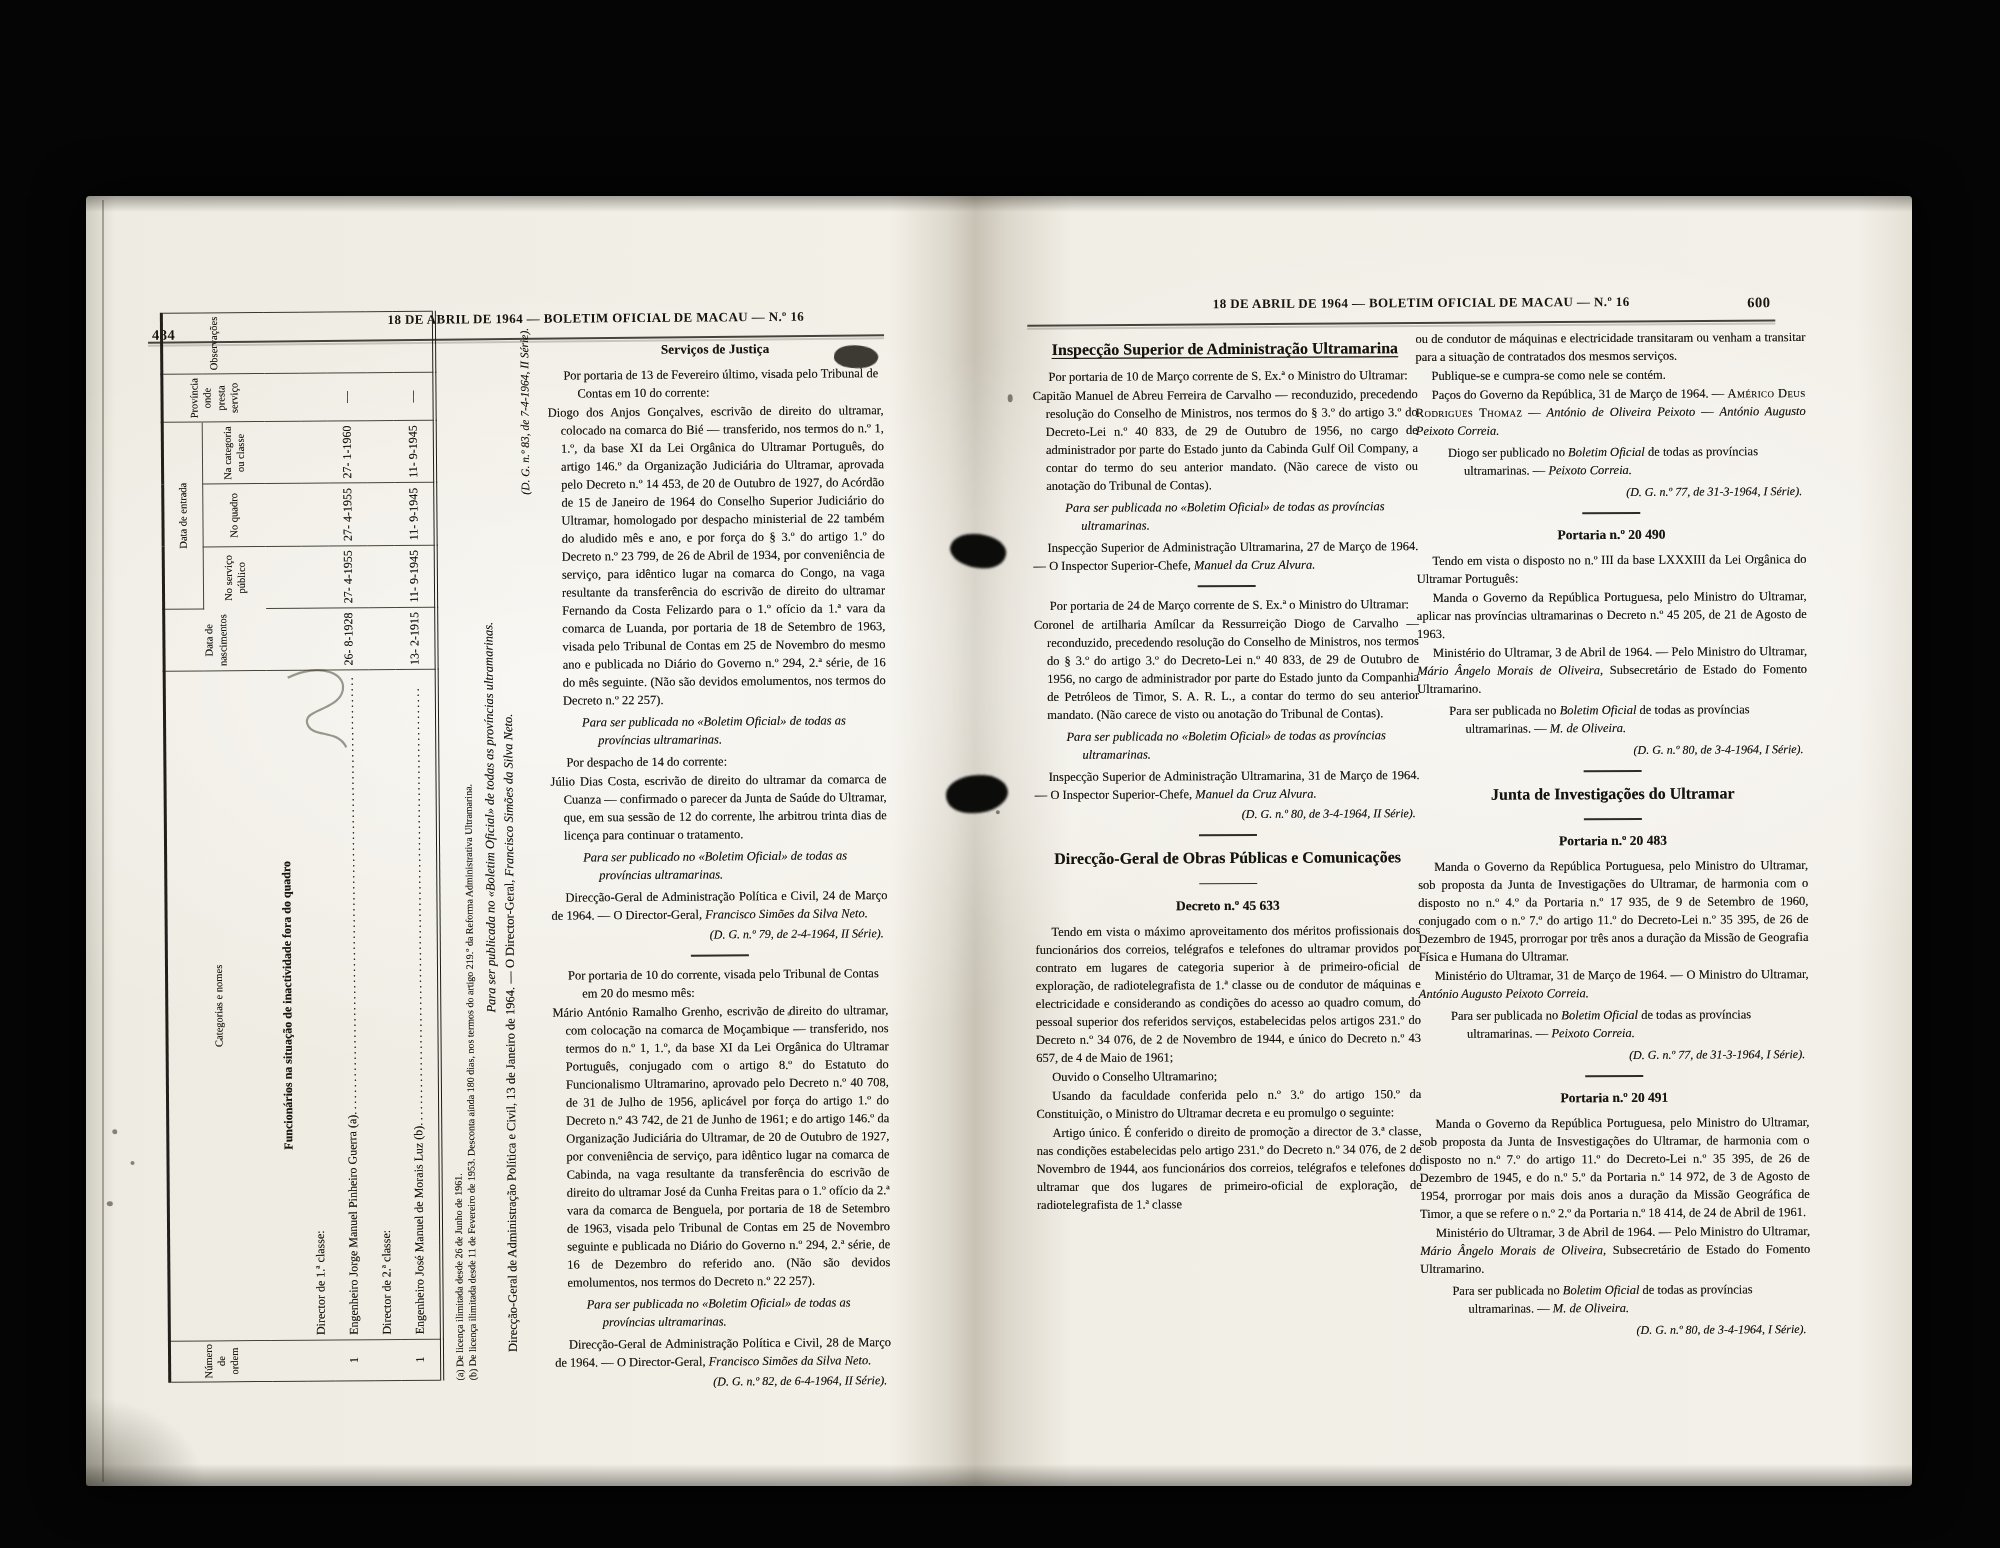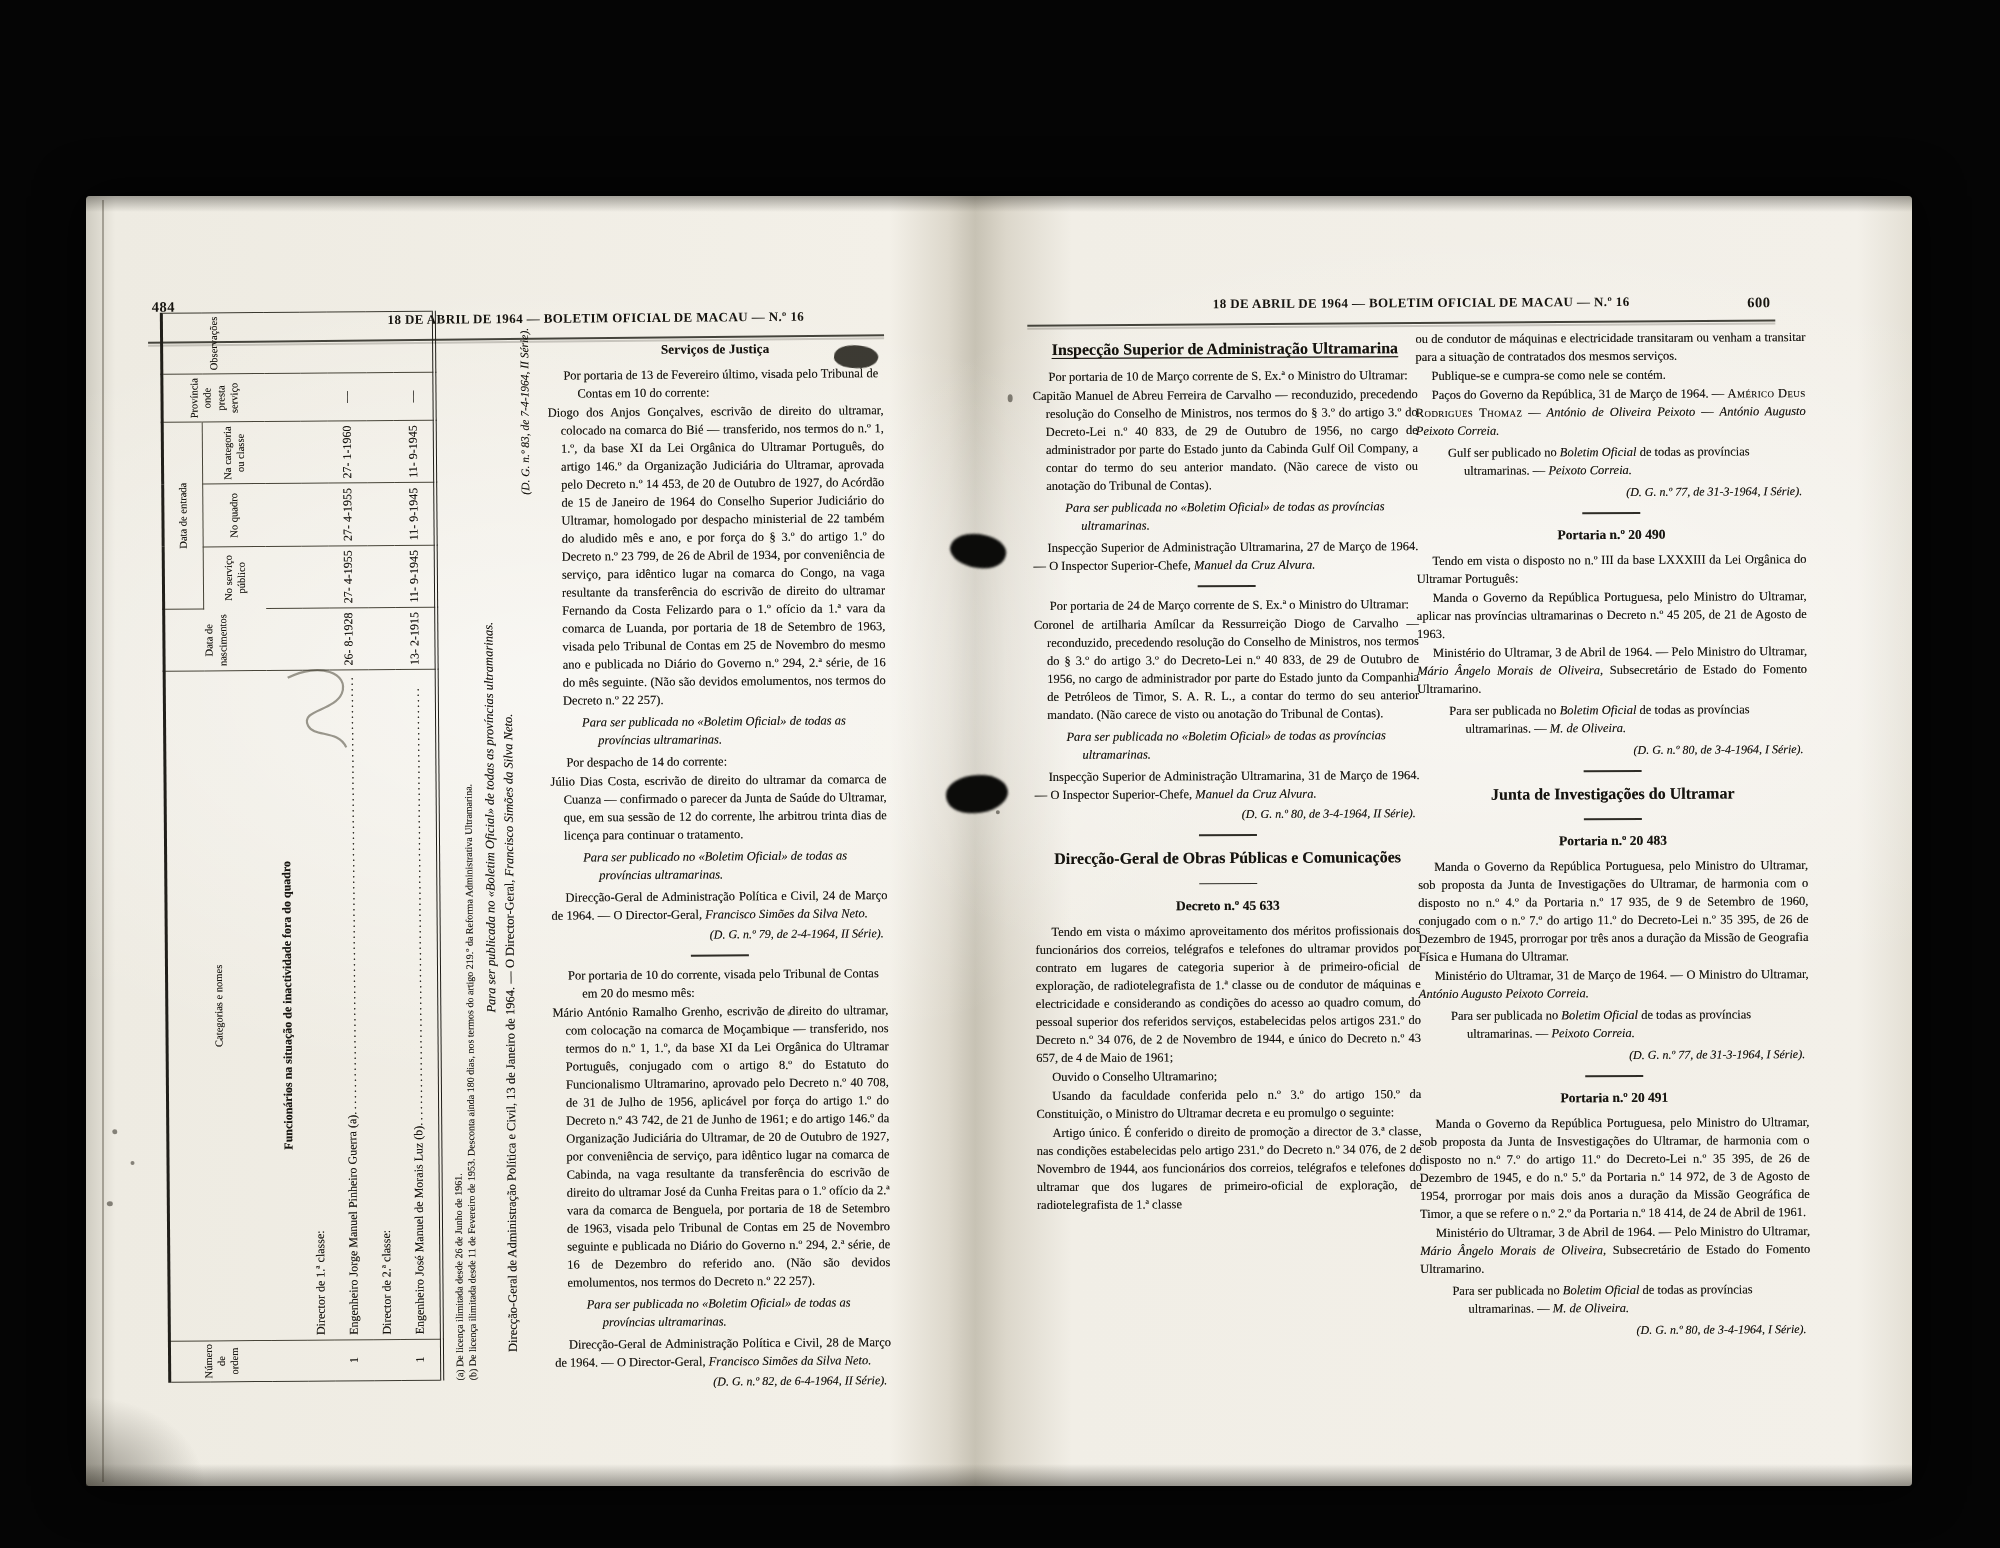--- a/index.html
+++ b/index.html
@@ -88,21 +88,21 @@
   .squiggle{position:absolute;}
 </style>
 </head>
 <body>
 
 <div class="canvas">
   <div class="spread">
     <div class="page-stack-edge"></div>
 
     <div class="page pageL">
-      <div class="pagenum" style="left:70px;top:100px;">484</div>
+      <div class="pagenum" style="left:70px;top:128px;">484</div>
       <div class="runhead" style="left:238px;top:115px;width:552px;">18 DE ABRIL DE 1964 — BOLETIM OFICIAL DE MACAU — N.º 16</div>
       <div class="headrule" style="left:66px;top:142px;width:736px;transform:rotate(-.15deg);"></div>
 
       <div class="rot">
         <table class="personnel">
           <colgroup>
             <col style="width:46px">
               <col style="width:430px">
               <col style="width:96px">
             <col style="width:94px">
@@ -249,21 +249,21 @@
           <div class="p h2">Decreto n.º 45 633</div>
           <div class="p ind">Tendo em vista o máximo aproveitamento dos méritos profissionais dos funcionários dos correios, telégrafos e telefones do ultramar providos por contrato em lugares de categoria superior à de primeiro-oficial de exploração, de radiotelegrafista de 1.ª classe ou de condutor de máquinas e electricidade e considerando as condições do acesso ao quadro comum, do pessoal superior dos referidos serviços, estabelecidas pelos artigos 231.º do Decreto n.º 34 076, de 2 de Novembro de 1944, e único do Decreto n.º 43 657, de 4 de Maio de 1961;</div>
           <div class="p ind">Ouvido o Conselho Ultramarino;</div>
           <div class="p ind">Usando da faculdade conferida pelo n.º 3.º do artigo 150.º da Constituição, o Ministro do Ultramar decreta e eu promulgo o seguinte:</div>
           <div class="p ind">Artigo único. É conferido o direito de promoção a director de 3.ª classe, nas condições estabelecidas pelo artigo 231.º do Decreto n.º 34 076, de 2 de Novembro de 1944, aos funcionários dos correios, telégrafos e telefones do ultramar que dos lugares de primeiro-oficial de exploração, de radiotelegrafista de 1.ª classe</div>
         </div>
       <div class="col" style="left:468px;top:134px;width:390px;">
           <div class="p cont">ou de condutor de máquinas e electricidade transitaram ou venham a transitar para a situação de contratados dos mesmos serviços.</div>
           <div class="p ind">Publique-se e cumpra-se como nele se contém.</div>
           <div class="p ind"><span class="">Paços do Governo da República, 31 de Março de 1964. — </span><span class="sc">Américo Deus Rodrigues Thomaz</span><span class=""> — </span><span class="it ">António de Oliveira Peixoto</span><span class=""> — </span><span class="it ">António Augusto Peixoto Correia.</span></div>
-          <div class="p pub2"><span class="">Gulf ser publicado no </span><span class="it ">Boletim Oficial</span><span class=""> de todas as províncias ultramarinas. — </span><span class="it ">Peixoto Correia.</span></div>
+          <div class="p pub2"><span class="">Diogo ser publicado no </span><span class="it ">Boletim Oficial</span><span class=""> de todas as províncias ultramarinas. — </span><span class="it ">Peixoto Correia.</span></div>
           <div class="p ref">(D. G. n.º 77, de 31-3-1964, I Série).</div>
           <div class="p rule"></div>
           <div class="p h2">Portaria n.º 20 490</div>
           <div class="p ind">Tendo em vista o disposto no n.º III da base LXXXIII da Lei Orgânica do Ultramar Português:</div>
           <div class="p ind">Manda o Governo da República Portuguesa, pelo Ministro do Ultramar, aplicar nas províncias ultramarinas o Decreto n.º 45 205, de 21 de Agosto de 1963.</div>
           <div class="p ind"><span class="">Ministério do Ultramar, 3 de Abril de 1964. — Pelo Ministro do Ultramar, </span><span class="it ">Mário Ângelo Morais de Oliveira</span><span class="">, Subsecretário de Estado do Fomento Ultramarino.</span></div>
           <div class="p pub2"><span class="">Para ser publicada no </span><span class="it ">Boletim Oficial</span><span class=""> de todas as províncias ultramarinas. — </span><span class="it ">M. de Oliveira.</span></div>
           <div class="p ref">(D. G. n.º 80, de 3-4-1964, I Série).</div>
           <div class="p rule"></div>
           <div class="p h1">Junta de Investigações do Ultramar</div>

